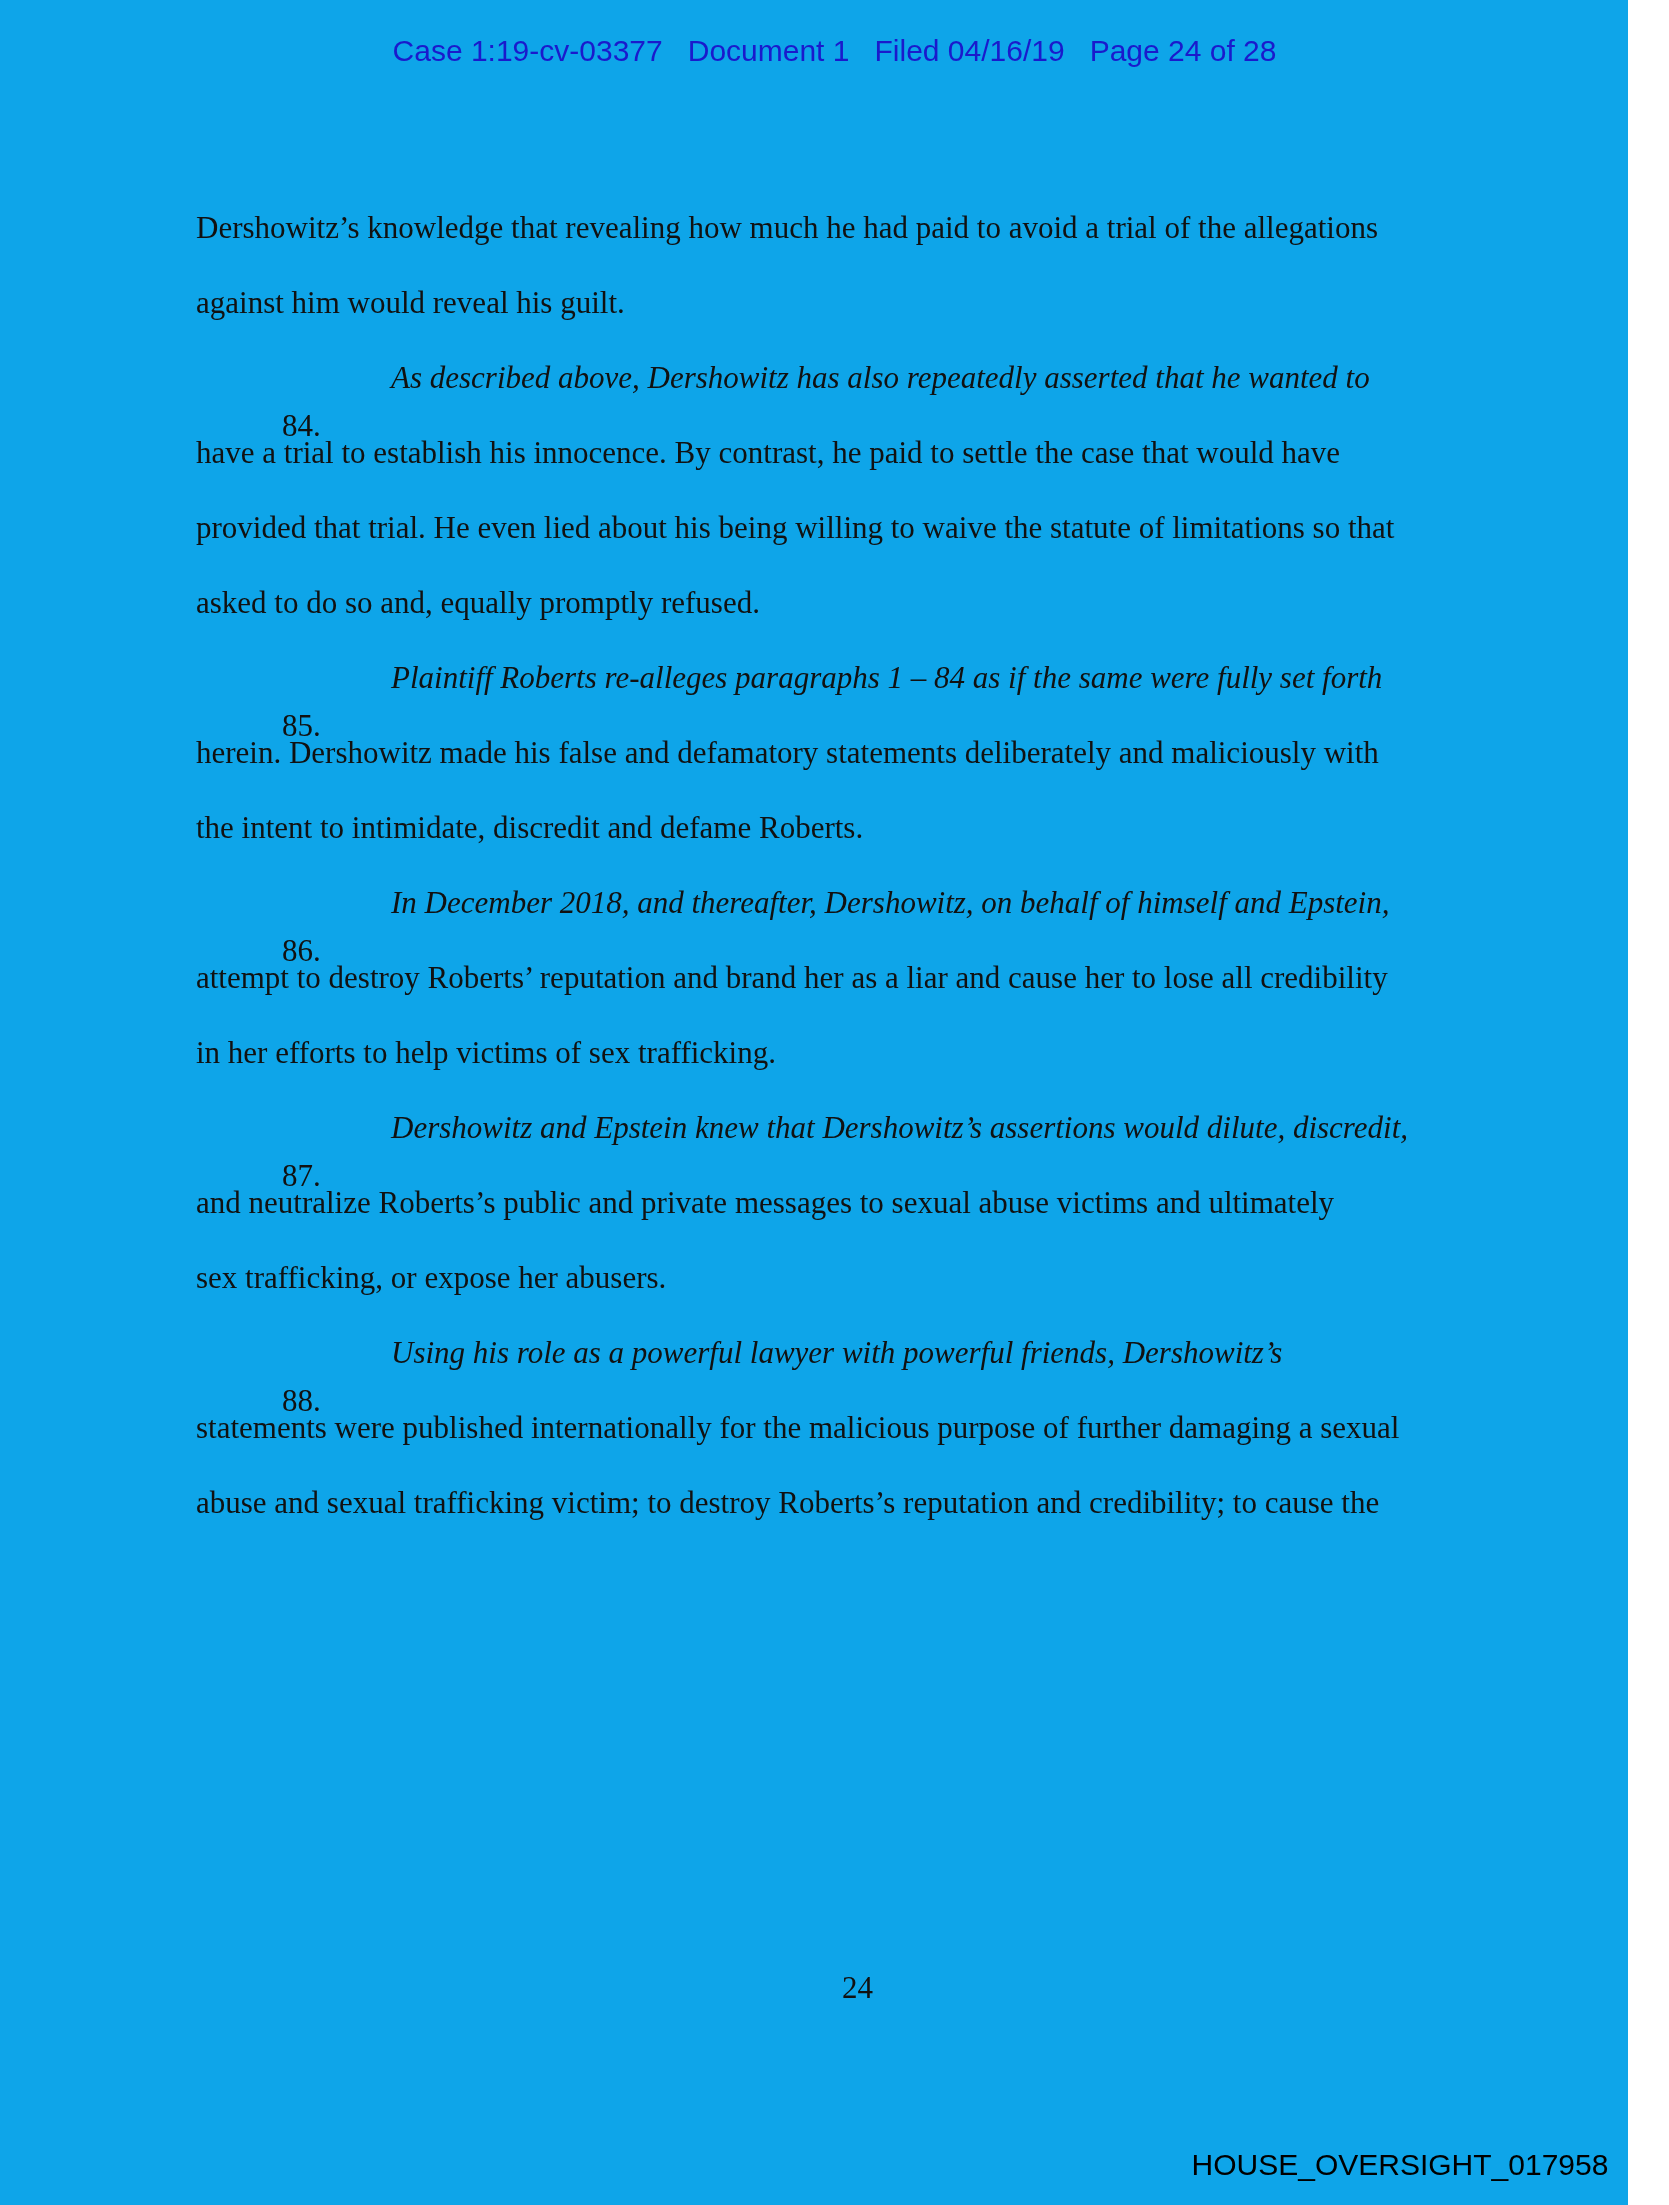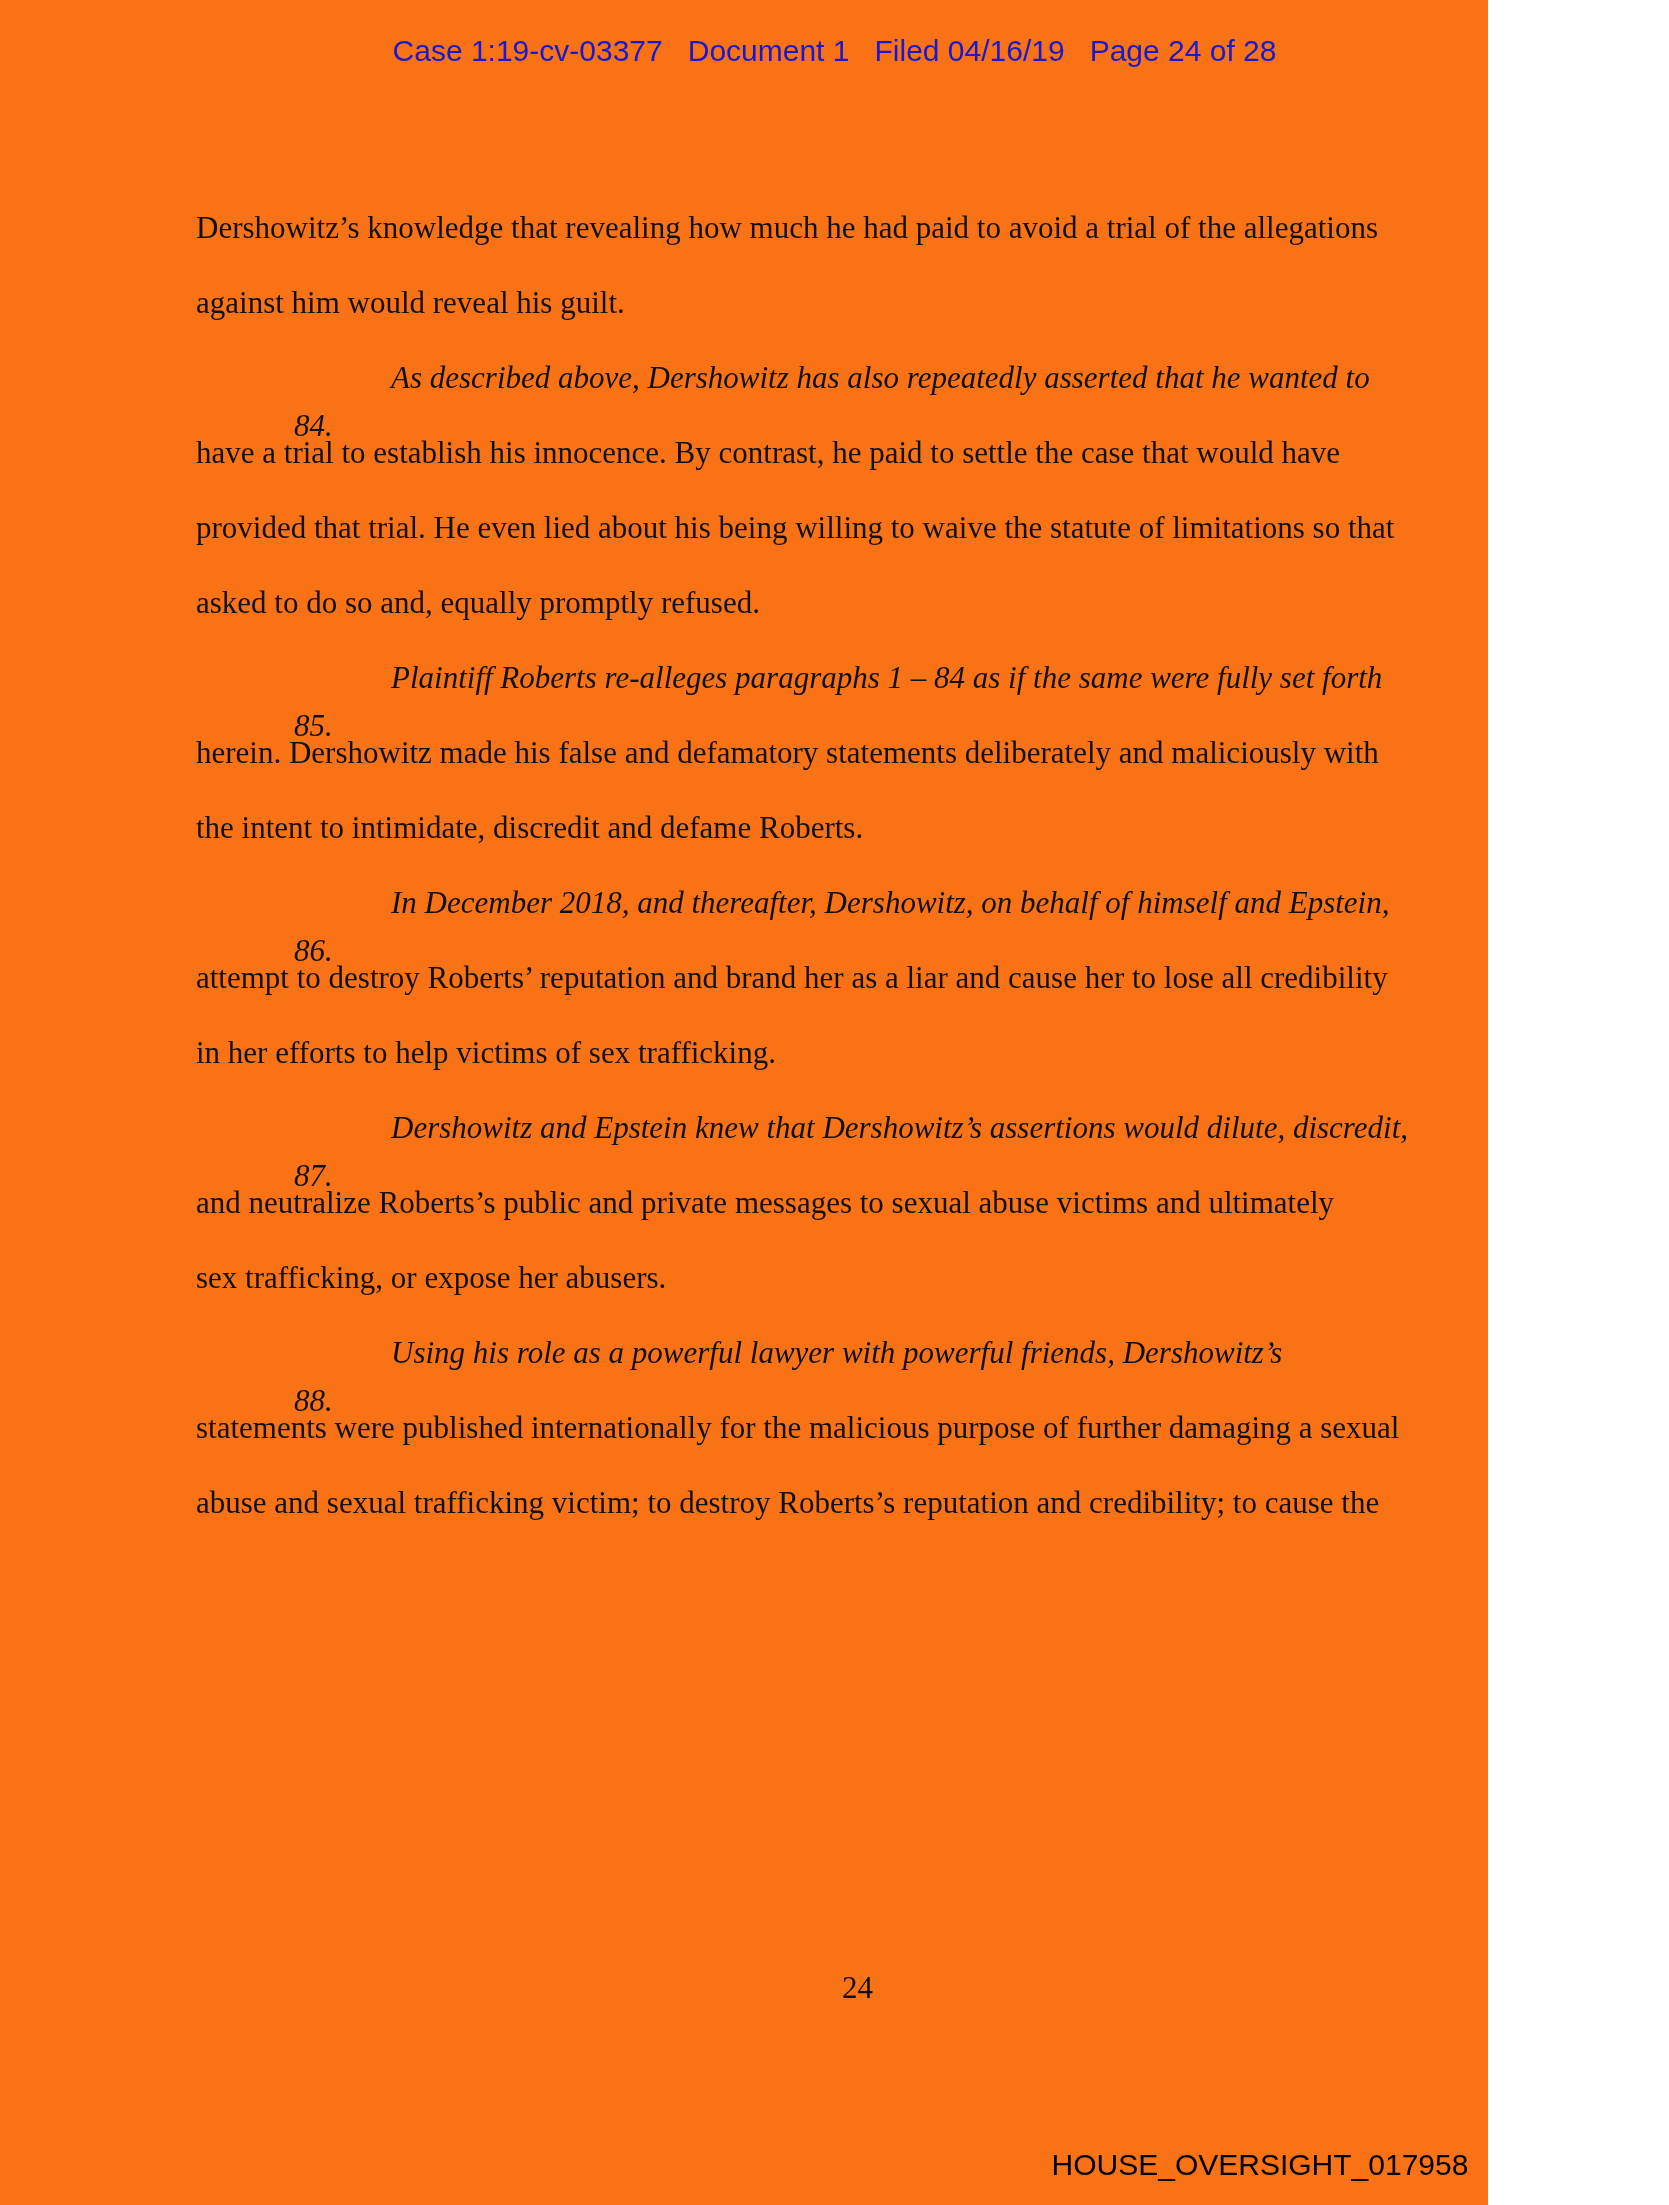--- a/index.html
+++ b/index.html
@@ -1,30 +1,30 @@
 <!DOCTYPE html>
 <html style="font-size:10.5px"><head>
 <meta charset="utf-8">
 <style>
   html, body { margin: 0; padding: 0; background: #ffffff; }
   body { width: 1669px; height: 2205px; position: relative; overflow: hidden; }
-  .page { position: absolute; left: 0; top: 0; width: 1488px; height: 2205px; background: #f97316; }
+  .page { position: absolute; left: 0; top: 0; width: 1628px; height: 2205px; background: #0ea5e9; }
   .ecf-header {
     position: absolute; left: 0; width: 1669px; top: 34px; text-align: center;
     font-family: "Liberation Sans", sans-serif; font-size: 30px; color: #1a1acc;
     white-space: pre; letter-spacing: 0px;
   }
   .body-text {
     position: absolute; left: 196px; width: 1283px; top: 190px;
     font-family: "Liberation Serif", serif; font-size: 31px; color: #111;
     line-height: 75px;
   }
   .line { display: block; height: 75px; white-space: nowrap; }
   .pnum { display: inline-block; width: 0; position: relative; }
-  .pnum-inner { position: absolute; left: 98px; font-style: italic; }
+  .pnum-inner { position: absolute; left: 86px; }
   .indent-text { display: inline-block; padding-left: 195px; font-style: italic; }
   .heading {
     display: block; height: 75px; text-align: center; font-weight: bold;
     text-decoration: underline; text-underline-offset: 3.9px; padding-left: 0;
   }
   .page-number {
     position: absolute; left: 0; width: 1669px; top: 1970px; text-align: center;
     font-family: "Liberation Serif", serif; font-size: 31px; color: #111; padding-left: 23px;
   }
   .bates {

